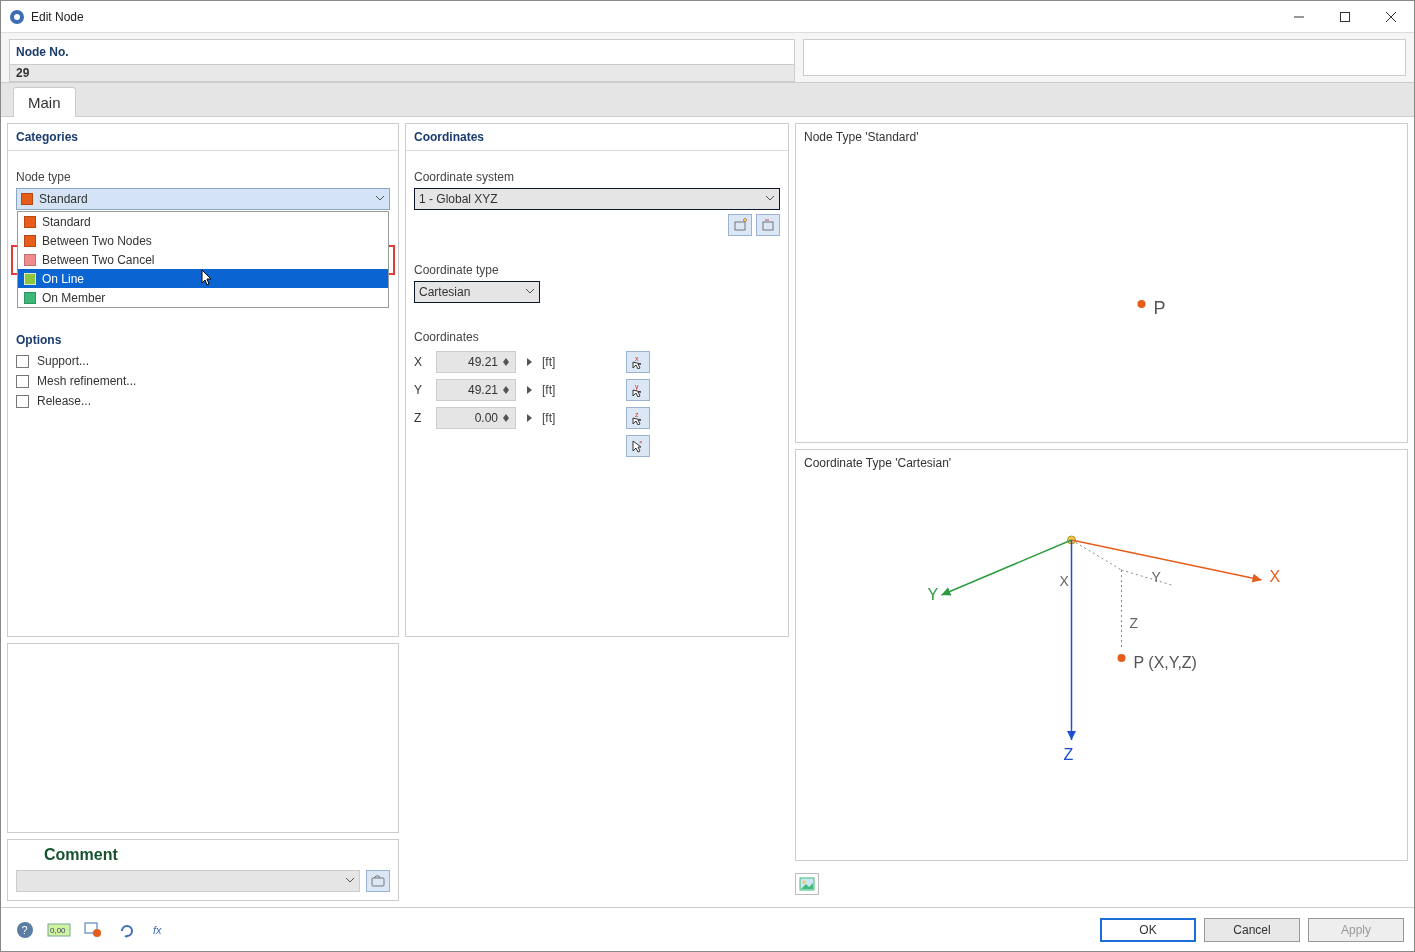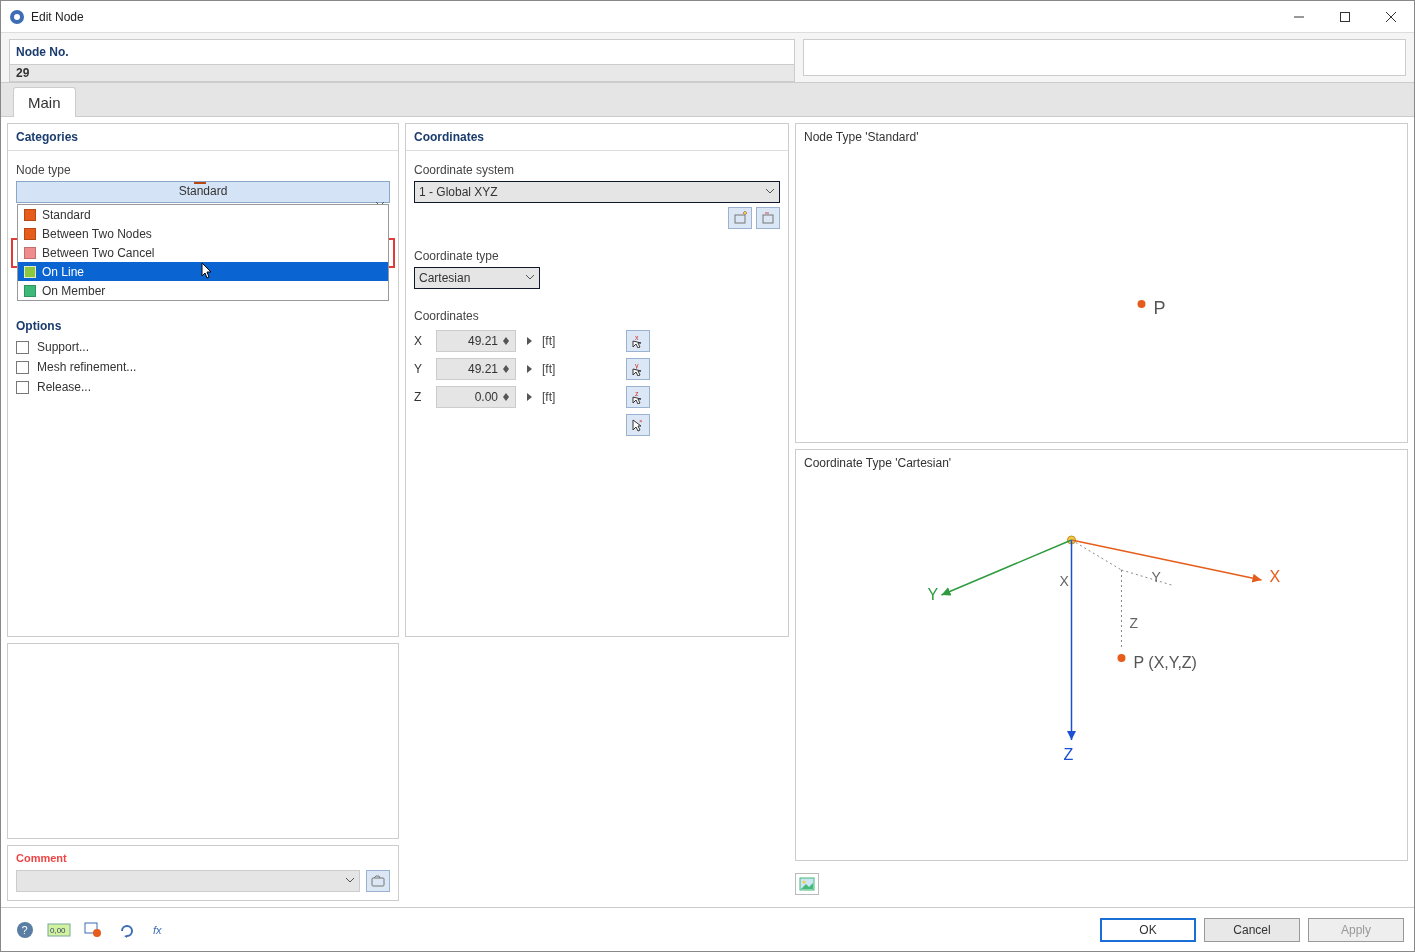--- a/index.html
+++ b/index.html
@@ -18,21 +18,21 @@
   .topright-spacer { flex:1; background:#fff; border:1px solid #ccc; margin-left:8px; margin-bottom:6px;}
   .tabwrap { height:34px; background:#e5e5e5; border-bottom:1px solid #ccc; display:flex; align-items:flex-end; padding-left:12px; }
   .tab { background:#fff; border:1px solid #ccc; border-bottom:none; padding:6px 14px; font-size:15px; border-radius:3px 3px 0 0; position:relative; top:1px;}
   .content { flex:1; display:flex; padding:0; gap:0; }
   .leftcol { width:398px; display:flex; flex-direction:column; padding:6px 0 6px 6px; gap:6px; }
   .midcol { width:396px; display:flex; flex-direction:column; padding:6px; gap:6px;}
   .rightcol { flex:1; display:flex; flex-direction:column; padding:6px 6px 6px 0; gap:6px;}
   .panel { border:1px solid #ccc; background:#fff; }
   .panel .ph { font-weight:bold; color:#1a3c6e; font-size:12px; padding:6px 8px; border-bottom:1px solid #ddd;}
   .panel .pb { padding:6px 8px; font-size:12px; }
-  .sublbl { color:#444; padding:6px 0 4px; }
+  .sublbl { color:#444; padding:6px 0 4px;margin-top:7px; }
   .combo { height:22px; border:1px solid #8ba7c7; background:#d4e3f5; display:flex; align-items:center; padding:0 4px; position:relative;}
   .combo .sw { width:12px; height:12px; margin-right:6px; border:1px solid rgba(0,0,0,.2);}
   .combo .caret { margin-left:auto; }
   .combo-light { height:22px; border:1px solid #0f172a; background:#e5e5e5; display:flex; align-items:center; padding:0 4px;}
   .combo-light .caret { margin-left:auto;}
   .ddlist { position:absolute; left:0; top:22px; width:100%; border:1px solid #999; background:#fff; z-index:20;}
   .dditem { height:19px; display:flex; align-items:center; padding:0 6px; font-size:12px;}
   .dditem .sw { width:12px; height:12px; margin-right:6px; border:1px solid rgba(0,0,0,.2);}
   .dditem.sel { background:#0a64d1; color:#fff;}
   .dditem.sel .sw{ border-color:rgba(255,255,255,.7);}
@@ -48,21 +48,21 @@
   .tri.up{border-bottom:4px solid #555;}
   .tri.dn{border-top:4px solid #555;}
   .play { width:14px; display:flex; align-items:center; justify-content:center;}
   .play .t{ width:0;height:0;border-top:4px solid transparent;border-bottom:4px solid transparent;border-left:5px solid #555;}
   .unit { width:22px; color:#444;}
   .iconbtn { width:24px; height:22px; border:1px solid #9bb3d0; background:#dce7f5; display:flex; align-items:center; justify-content:center; font-size:10px;}
   .iconpair { display:flex; gap:4px; justify-content:flex-end; margin-top:4px;}
   .preview { border:1px solid #ccc; background:#fff; flex:1; padding:6px 8px; position:relative;}
   .preview .pvlbl { font-size:12px; color:#333;}
   .commentpanel { border:1px solid #ccc; background:#fff;}
-  .commentpanel .ph{ font-weight:bold; color:#ef4444; font-size:11px; padding:6px 8px;}
+  .commentpanel .ph{ font-weight:bold; color:#14532d; font-size:16px; padding:6px 8px;margin-left:28px;}
   .commentrow { display:flex; padding:0 8px 8px;}
   .commentcombo { flex:1; height:22px; border:1px solid #ccc; background:#e5e5e5; display:flex; align-items:center;}
   .commentcombo .caret{margin-left:auto; margin-right:4px;}
   .bottombar { height:44px; border-top:1px solid #ccc; display:flex; align-items:center; padding:0 10px; gap:6px;}
   .toolicon { width:28px; height:26px; border:1px solid transparent; display:flex; align-items:center; justify-content:center;}
   .btns { margin-left:auto; display:flex; gap:8px;}
   .btn { width:96px; height:24px; border:1px solid #999; background:#e8e8e8; display:flex; align-items:center; justify-content:center; font-size:12px;}
   .btn.ok { border:2px solid #1a6fd6; background:#fff;}
   .btn.disabled{ color:#999; background:#eee;}
   .caret svg{width:10px;height:10px;}
@@ -116,21 +116,21 @@
   </div>
 
   <div class="content">
 
     <div class="leftcol">
       <div class="panel" style="flex:0 0 auto; position:relative; height:514px;">
         <div class="ph">Categories</div>
         <div class="pb">
           <div class="sublbl">Node type</div>
 
-          <div class="combo" style="position:relative;flex-direction:column;">
+          <div class="combo" style="position:relative;">
             <span class="sw" style="background:#e65c1a"></span>
             <span>Standard</span>
             <span class="caret"><svg viewBox="0 0 10 10">
                   <path d="M1 3 L5 7 L9 3" fill="none" stroke="#555"></path>
                 </svg></span>
 
             <div class="ddlist">
               <div class="dditem">
                 <span class="sw" style="background:#e65c1a"></span>
                 <span>Standard</span>

